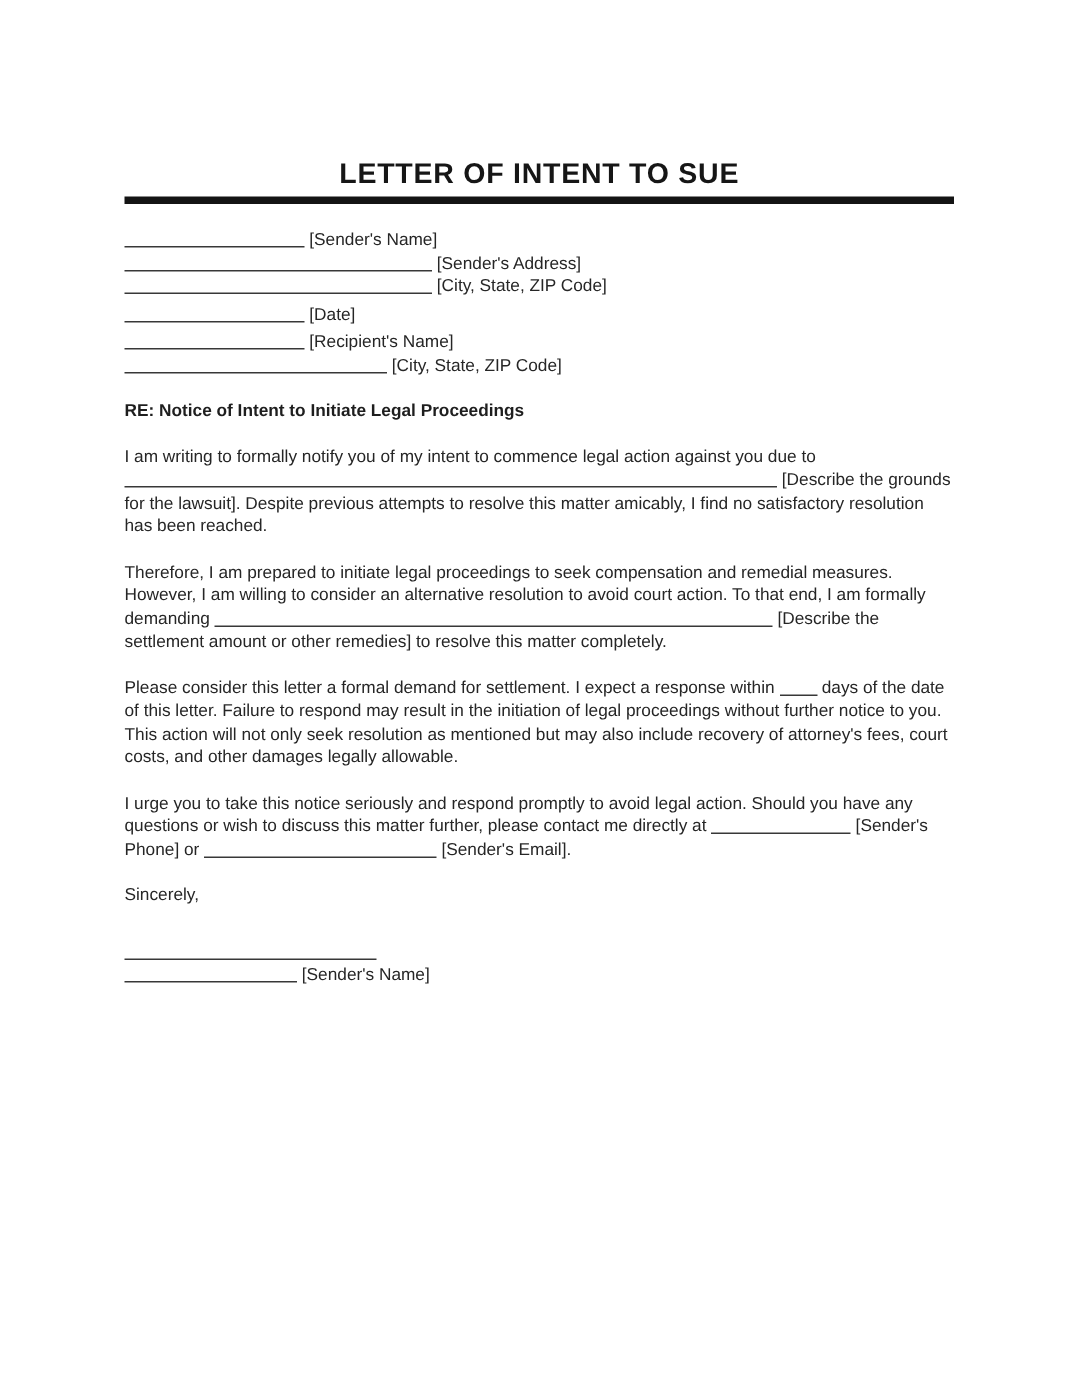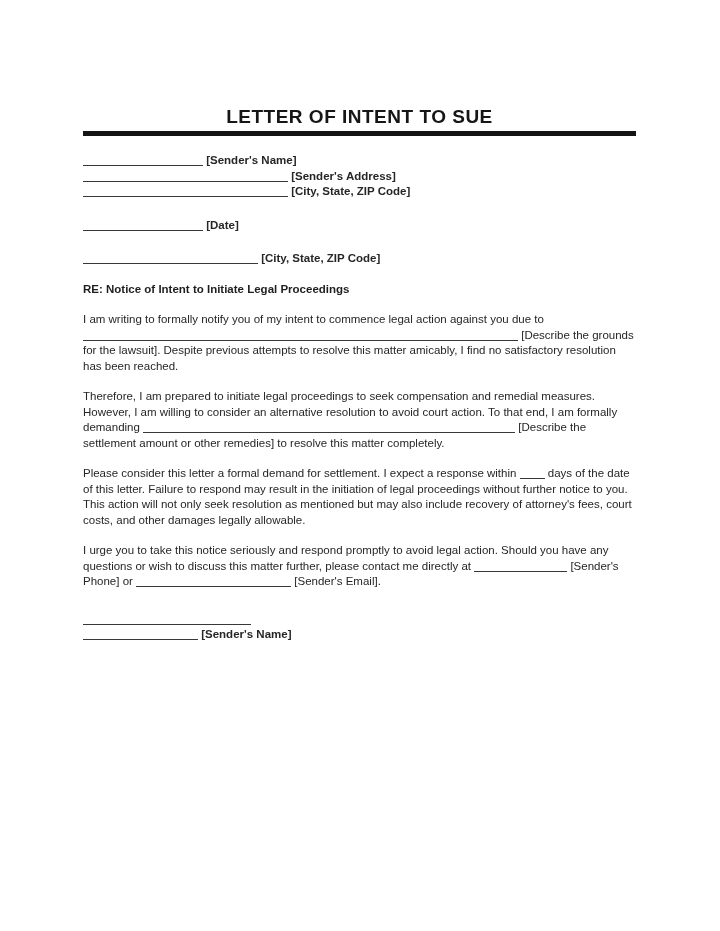--- a/index.html
+++ b/index.html
@@ -27,23 +27,23 @@
     font-weight: bold;
     letter-spacing: 0.5px;
     text-align: center;
     color: #161616;
   }
   .rule {
     margin-top: 3px;
     height: 5px;
     background: #141414;
   }
-  .block { margin-top: 18px; }
+  .block { margin-top: 3px; }
   .sender-block { margin-top: 17px; }
-  .field-line { white-space: nowrap; font-weight: bold; }
+  .field-line { white-space: nowrap; }
   .blank {
     display: inline-block;
     height: 10px;
     border-bottom: 1.6px solid #383838;
     vertical-align: -2px;
   }
   .w120 { width: 120px; }
   .w205 { width: 205px; }
   .w178 { width: 178px; }
   .w175 { width: 175px; }
@@ -93,20 +93,24 @@
       </div>
     </div>
 
     <div class="block field-line">
       <span class="blank w120"></span>
       <span>[Date]</span>
     </div>
 
     <div class="block">
       <div class="field-line">
+        <span class="blank w120"></span>
+        <span>[Recipient's Name]</span>
+      </div>
+      <div class="field-line">
         <span class="blank w175"></span>
         <span>[City, State, ZIP Code]</span>
       </div>
     </div>
 
     <p class="subject">RE: Notice of Intent to Initiate Legal Proceedings</p>
 
 
     <p>
       <span>I am writing to formally notify you of my intent to commence legal action against you due to</span>
@@ -127,20 +131,21 @@
     </p>
 
     <p>
       <span>I urge you to take this notice seriously and respond promptly to avoid legal action. Should you have any questions or wish to discuss this matter further, please contact me directly at</span>
       <span class="blank w93"></span>
       <span>[Sender's Phone] or</span>
       <span class="blank w155"></span>
       <span>[Sender's Email].</span>
     </p>
 
+    <p>Sincerely,</p>
 
     <div class="signature-block">
       <div class="field-line">
         <span class="blank w168"></span>
       </div>
       <div class="field-line">
         <span class="blank w115"></span>
         <span>[Sender's Name]</span>
       </div>
     </div>

